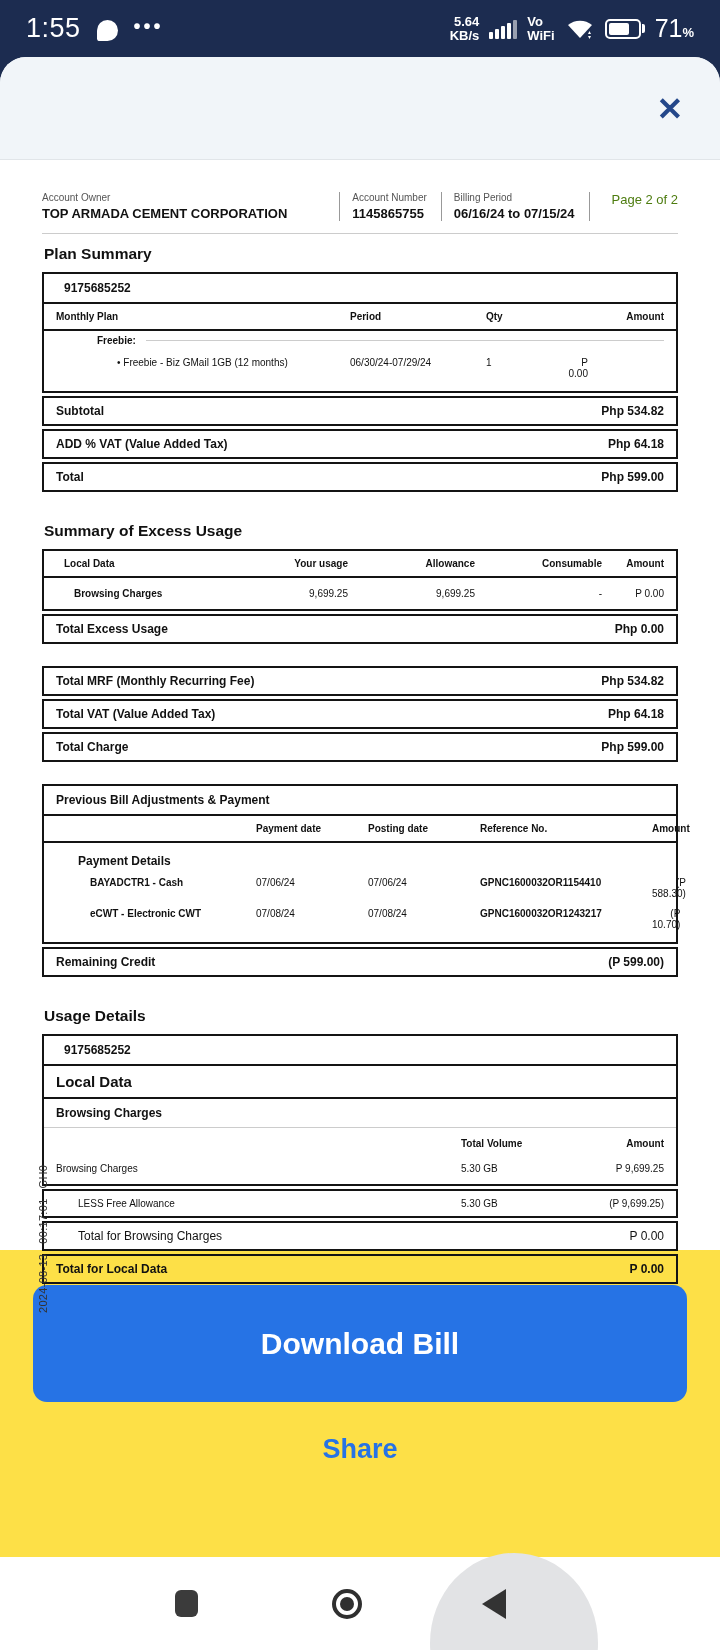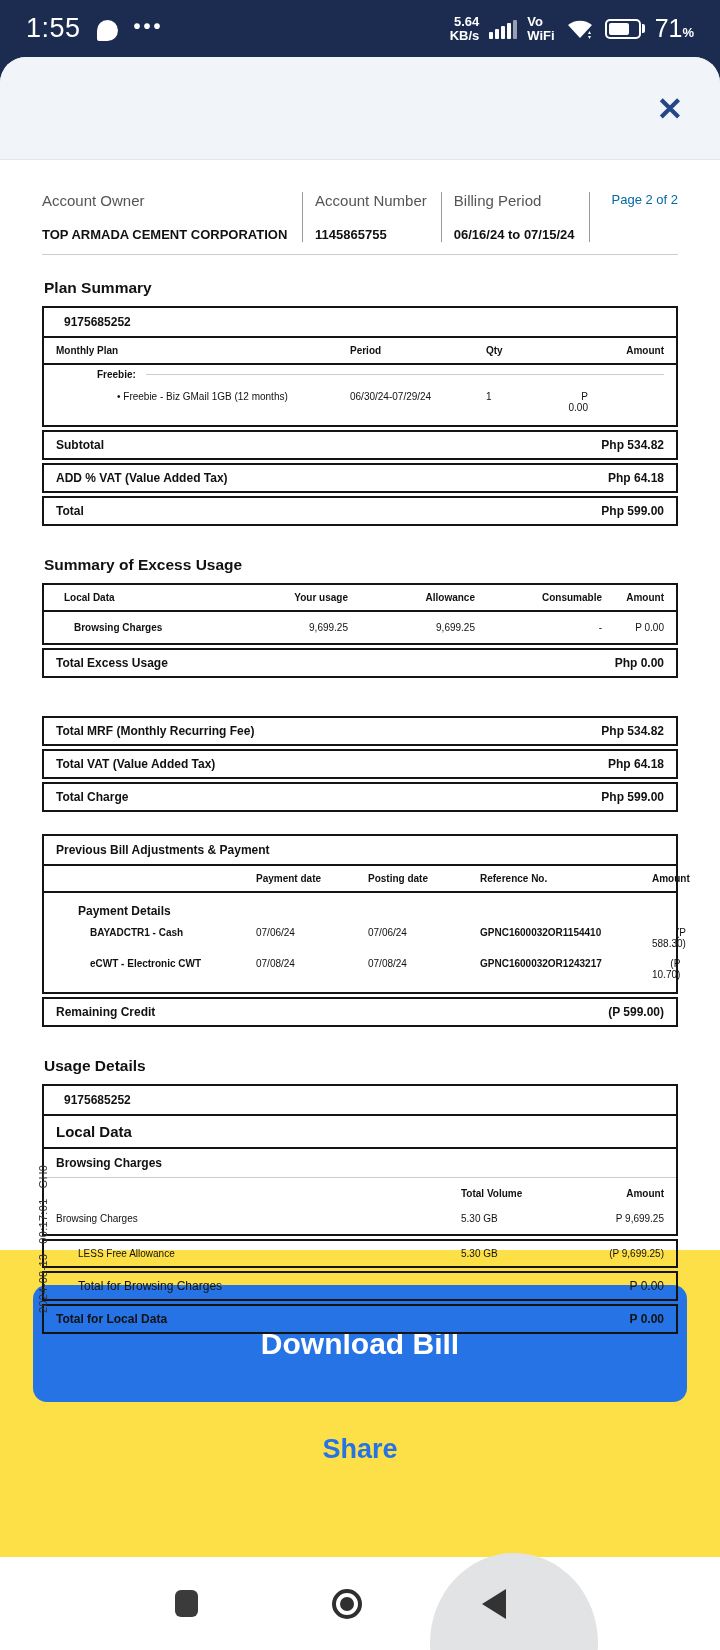--- a/index.html
+++ b/index.html
@@ -33,32 +33,32 @@
     border-radius:26px 26px 0 0; overflow:hidden; background:#f1f5f9; }
   .sheet-header { height:103px; background:#f1f5f9; border-bottom:1px solid #e1e5e9; position:relative; }
   .close-btn { position:absolute; right:28px; top:30px; width:44px; height:44px;
     display:flex; align-items:center; justify-content:center; cursor:pointer; }
   .close-btn span { font-size:32px; font-weight:700; color:#24478a; line-height:1; }
 
   
   .doc { background:#fff; height:1090px; padding:32px 42px 0 42px; position:relative; color:#111; }
   .bill-header { display:flex; align-items:stretch; border-bottom:1px solid #ccc; padding-bottom:12px; }
   .bh-block { padding-right:14px; }
-  .bh-label { font-size:15px; color:#555; margin-bottom:18px; }
+  .bh-label { font-size:10px; color:#555; margin-bottom:3px; }
   .bh-value { font-size:13px; font-weight:700; }
   .bh-sep { width:1px; background:#999; margin:0 12px 0 0; }
   .bh-owner { flex:1; }
-  .bh-page { font-size:13px; color:#0369a1; padding-left:10px; white-space:nowrap; }
-
-  .sec-title { font-size:15.5px; font-weight:700; margin:24px 0 9px 2px; }
+  .bh-page { font-size:13px; color:#4d7c0f; padding-left:10px; white-space:nowrap; }
+
+  .sec-title { font-size:15.5px; font-weight:700; margin:11px 0 9px 2px; }
 
   .tbox { border:2px solid #141414; }
   .trow { border:2px solid #141414; margin-top:3px; display:flex; justify-content:space-between;
     align-items:center; padding:6px 12px; font-size:12px; font-weight:700; }
-  .trow.first { margin-top:16px; }
+  .trow.first { margin-top:0; }
   .trow .lab { font-weight:700; }
   .trow.normal .lab, .trow.normal .val { font-weight:400; }
   .row-line { border-bottom:2px solid #141414; }
   .pad { padding:7px 12px; }
   .fs12 { font-size:12px; }
   .bold { font-weight:700; }
 
   .grid-plan { display:grid; grid-template-columns: 288px 130px 70px 1fr; column-gap:6px; }
   .grid-excess { display:grid; grid-template-columns: 150px 138px 123px 123px 1fr; column-gap:4px; }
   .grid-pay { display:grid; grid-template-columns: 196px 108px 108px 168px 1fr; column-gap:4px; }

